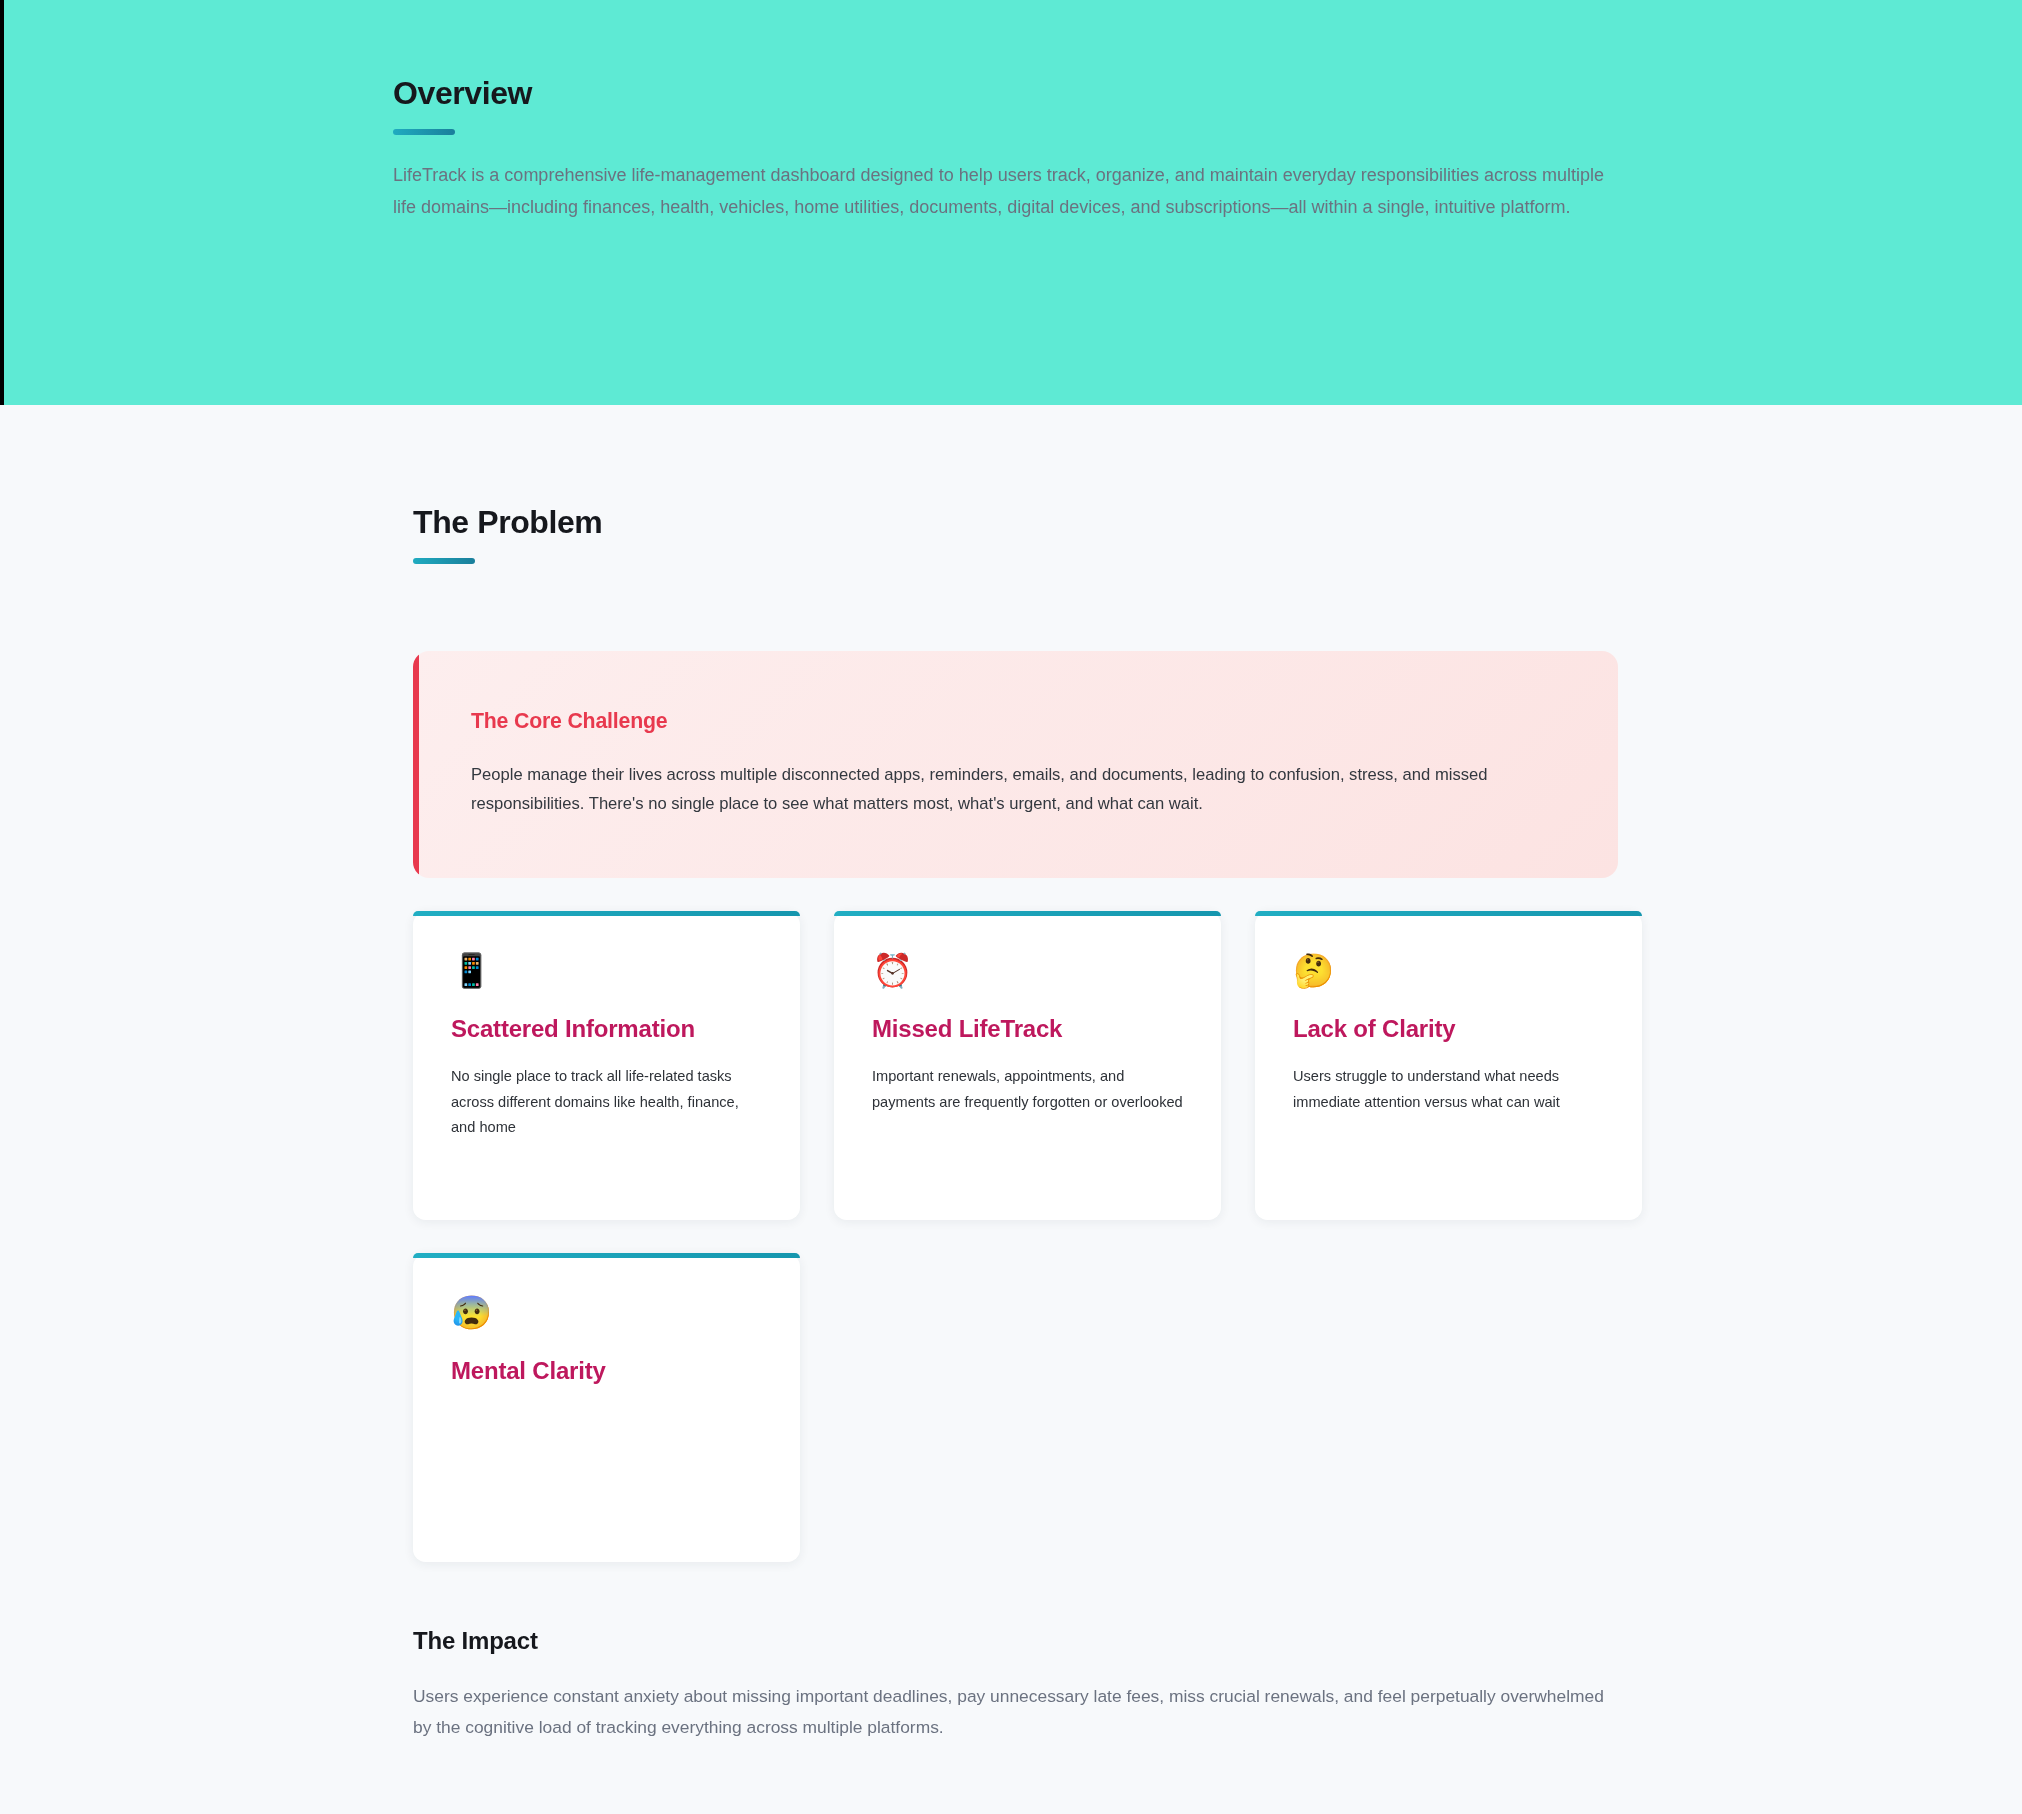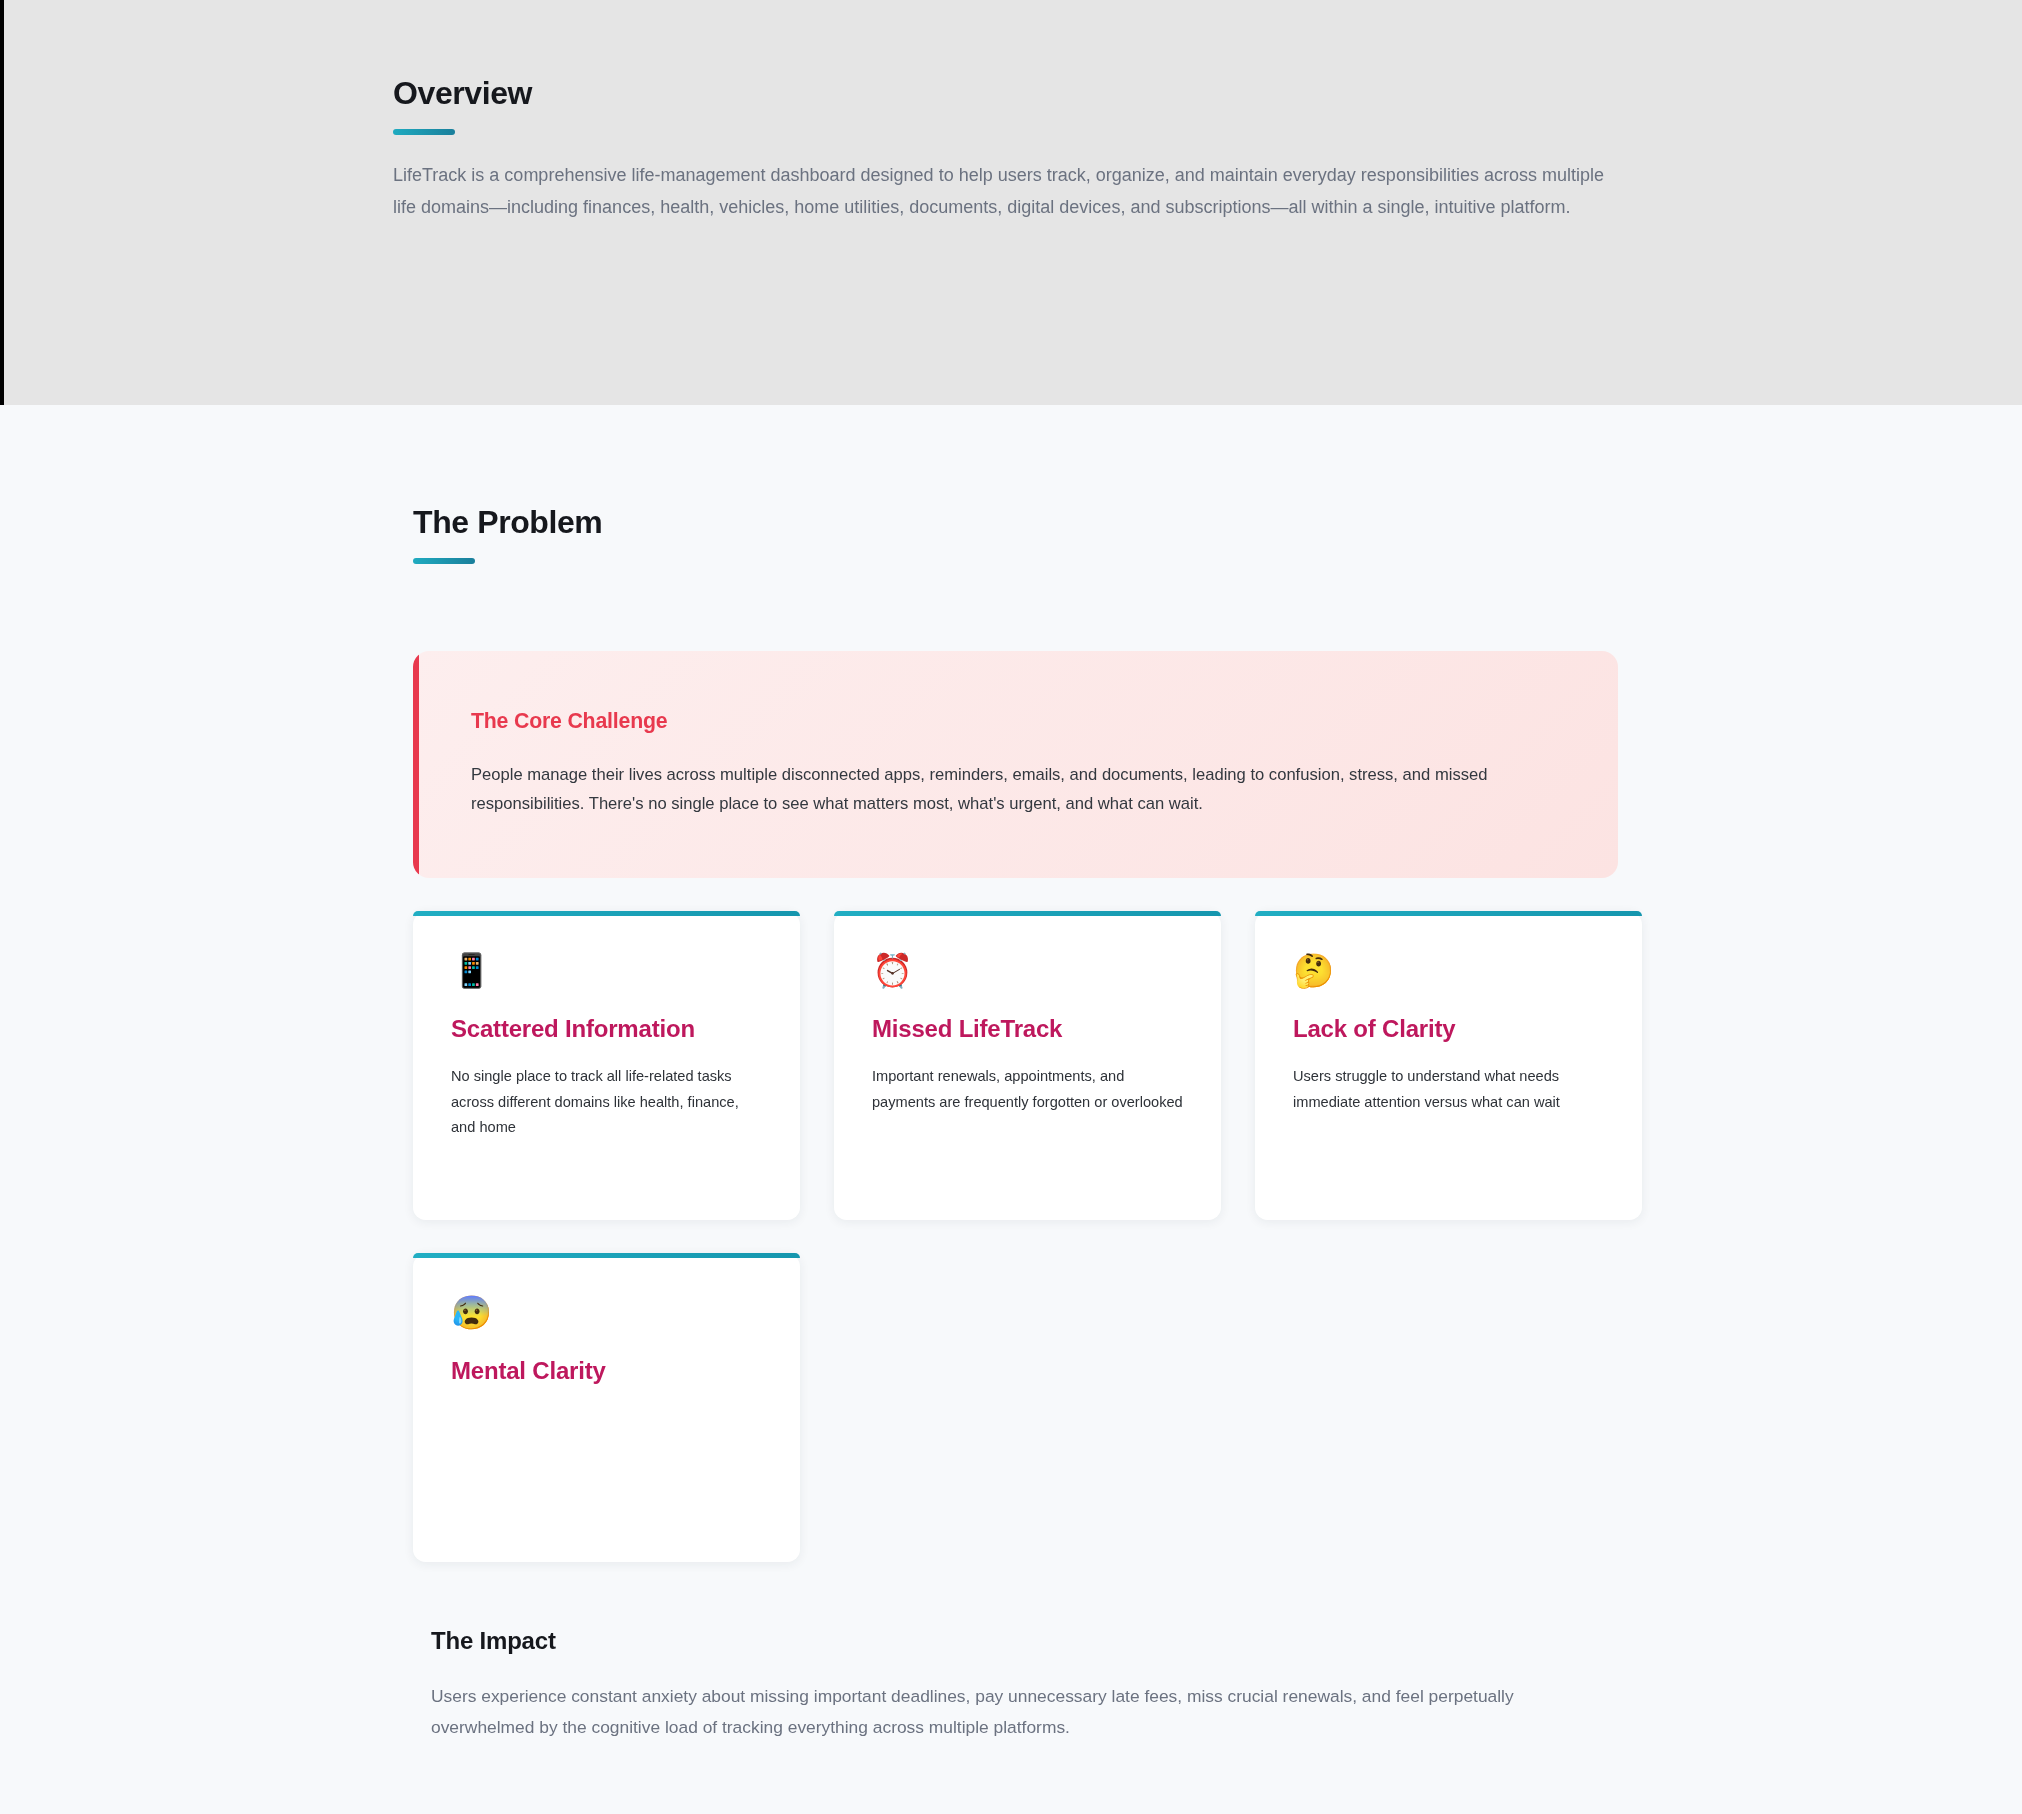--- a/index.html
+++ b/index.html
@@ -24,21 +24,21 @@
     left: 0;
     top: 0;
     width: 4px;
     height: 405px;
     background: #000000;
     z-index: 5;
   }
 
   
   .section-white {
-    background: #e5e5e5;
+    background: #5eead4;
     padding: 0 0 0 0;
     height: 405px;
     position: relative;
   }
 
   .section-gray {
     background: #f7f9fb;
     position: relative;
     padding-bottom: 95px;
   }
@@ -153,21 +153,21 @@
   }
 
   .p-desc {
     margin-top: 21.3px;
     font-size: 14.6px;
     line-height: 1.75;
     color: #2e3238;
   }
 
   
-  .impact-wrap { margin-top: 65px; margin-left: 18px; }
+  .impact-wrap { margin-top: 65px; }
 
   .h-impact {
     font-size: 24px;
     font-weight: bold;
     color: #16181d;
     letter-spacing: -0.2px;
   }
 
   .impact-body {
     margin-top: 26px;

